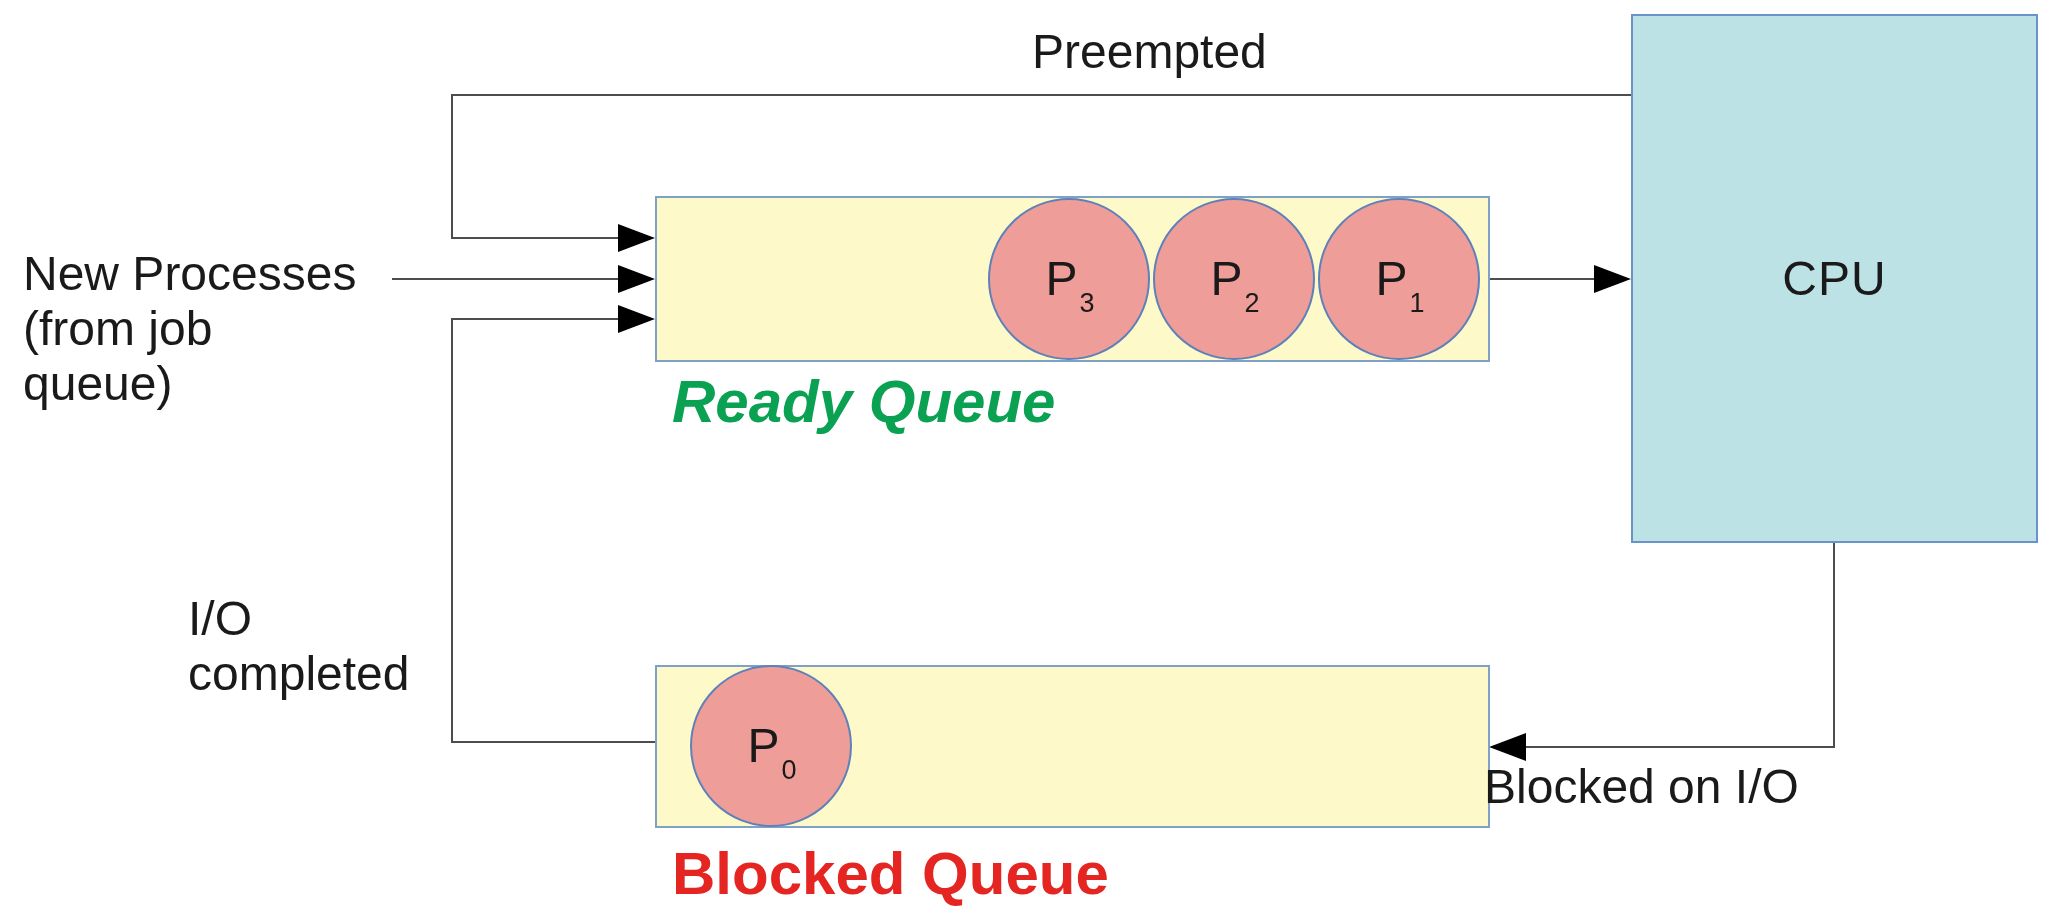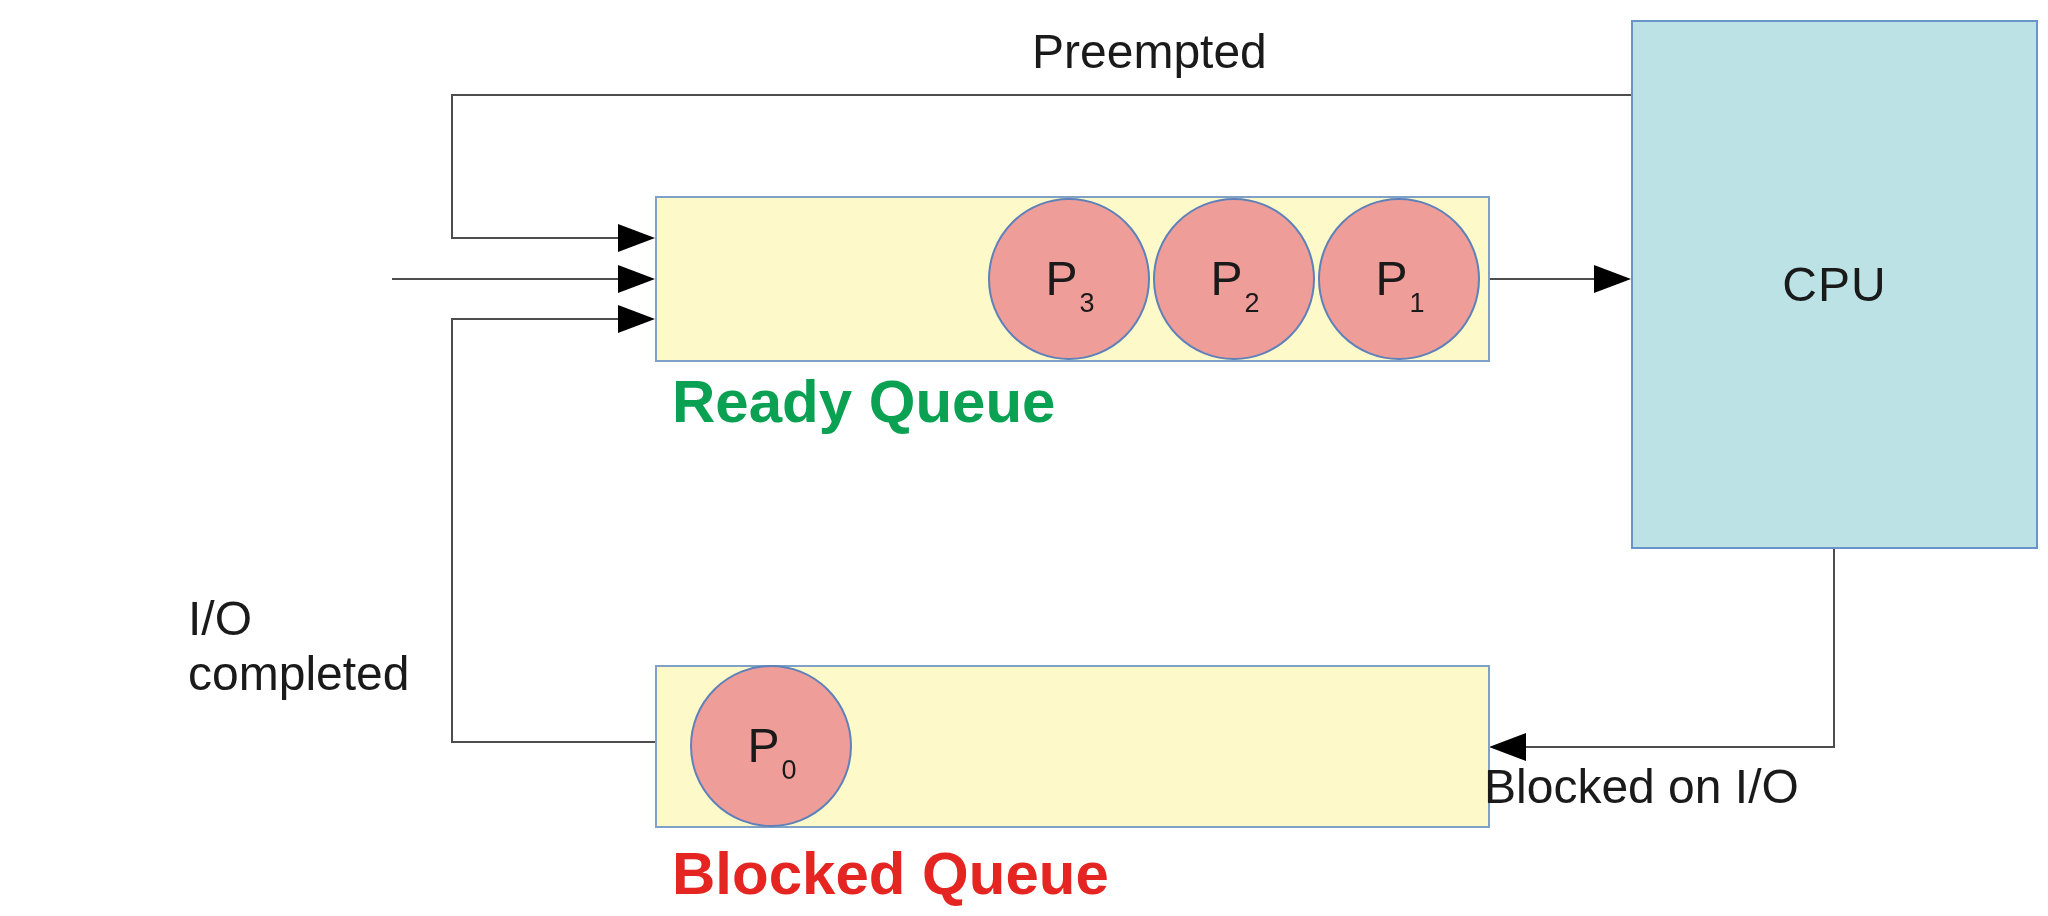--- a/index.html
+++ b/index.html
@@ -19,21 +19,21 @@
   .psub{font-size:27px;line-height:1;position:relative;top:24px;left:2px;}
   .line{position:absolute;background:var(--line-color);}
   .arrow-right{position:absolute;width:0;height:0;
     border-left:37px solid var(--arrow-color);
     border-top:14px solid transparent;border-bottom:14px solid transparent;}
   .arrow-left{position:absolute;width:0;height:0;
     border-right:37px solid var(--arrow-color);
     border-top:14px solid transparent;border-bottom:14px solid transparent;}
   .lbl{position:absolute;font-size:48px;line-height:55px;white-space:pre-line;}
   .queue-lbl{position:absolute;font-size:60px;line-height:1;font-weight:bold;white-space:nowrap;}
-  .ready-lbl{color:var(--ready-label-color);}
+  .ready-lbl{color:var(--ready-label-color);font-style:italic;}
   .waiting-lbl{color:var(--waiting-label-color);}
 </style>
 </head>
 <body>
 
 <div id="canvas">
 
   <div class="line" style="left:451px;top:94px;width:1182px;height:2px;"></div>
   <div class="line" style="left:451px;top:94px;width:2px;height:145px;"></div>
   <div class="line" style="left:451px;top:237px;width:170px;height:2px;"></div>
@@ -66,22 +66,25 @@
   </div>
   <div class="queue-lbl ready-lbl" style="left:672px;top:372px;">Ready Queue</div>
 
   <div class="box queue-box" style="left:655px;top:665px;width:835px;height:163px;"></div>
   <div class="circle" style="left:690px;top:665px;">
     <span class="pmain">P</span>
       <span class="psub">0</span>
   </div>
   <div class="queue-lbl waiting-lbl" style="left:672px;top:844px;">Blocked Queue</div>
 
-  <div class="box cpu-box" style="left:1631px;top:20px;width:407px;height:529px;">
+  <div class="box cpu-box" style="left:1631px;top:14px;width:407px;height:529px;">
     <span class="cpu-text">CPU</span>
   </div>
 
   <div class="lbl" style="left:1032px;top:24px;">Preempted</div>
+  <div class="lbl" style="left:23px;top:246px;">New Processes
+(from job
+queue)</div>
   <div class="lbl" style="left:188px;top:591px;">I/O
 completed</div>
   <div class="lbl" style="left:1484px;top:759px;">Blocked on I/O</div>
 
 </div>
 
 </body></html>

